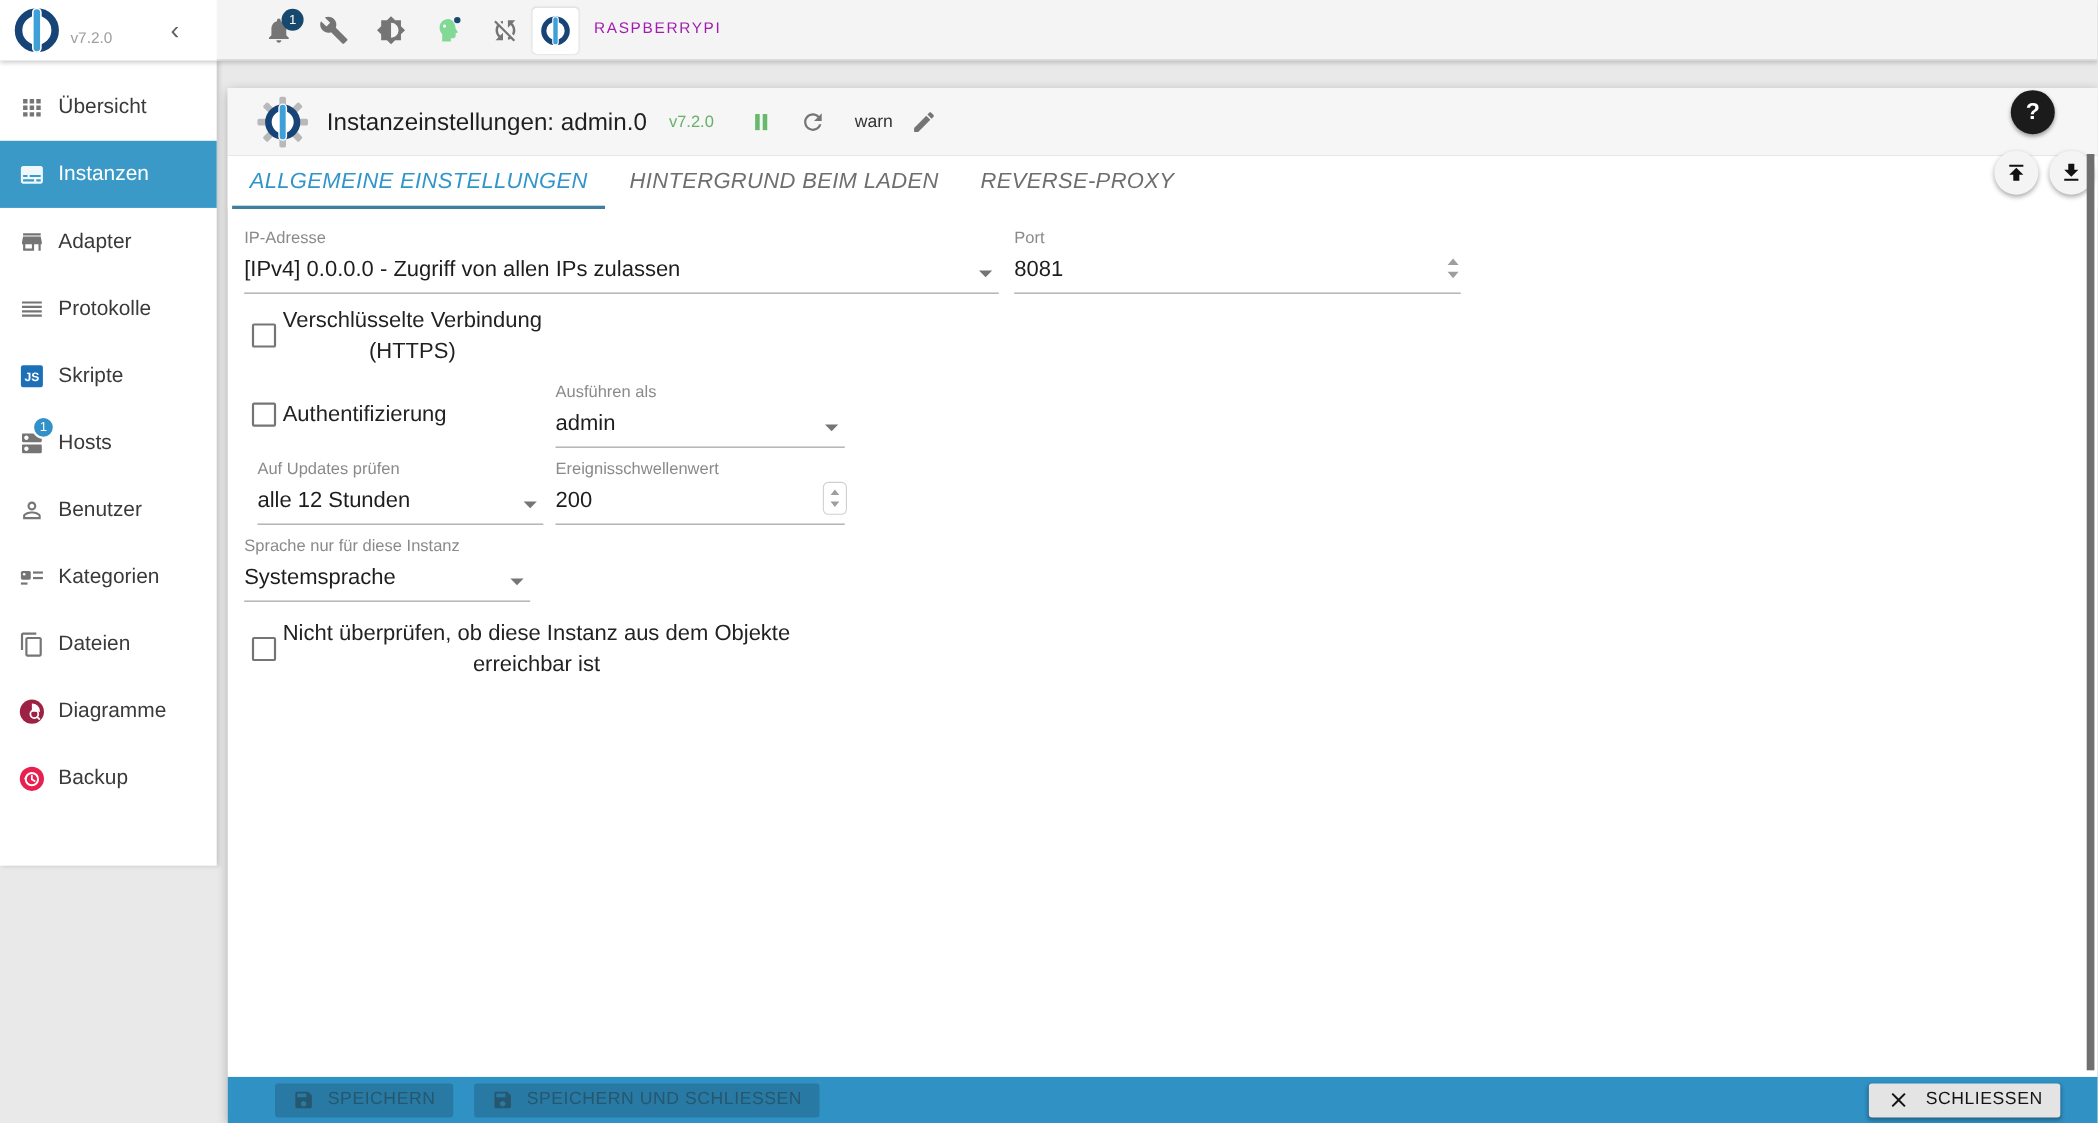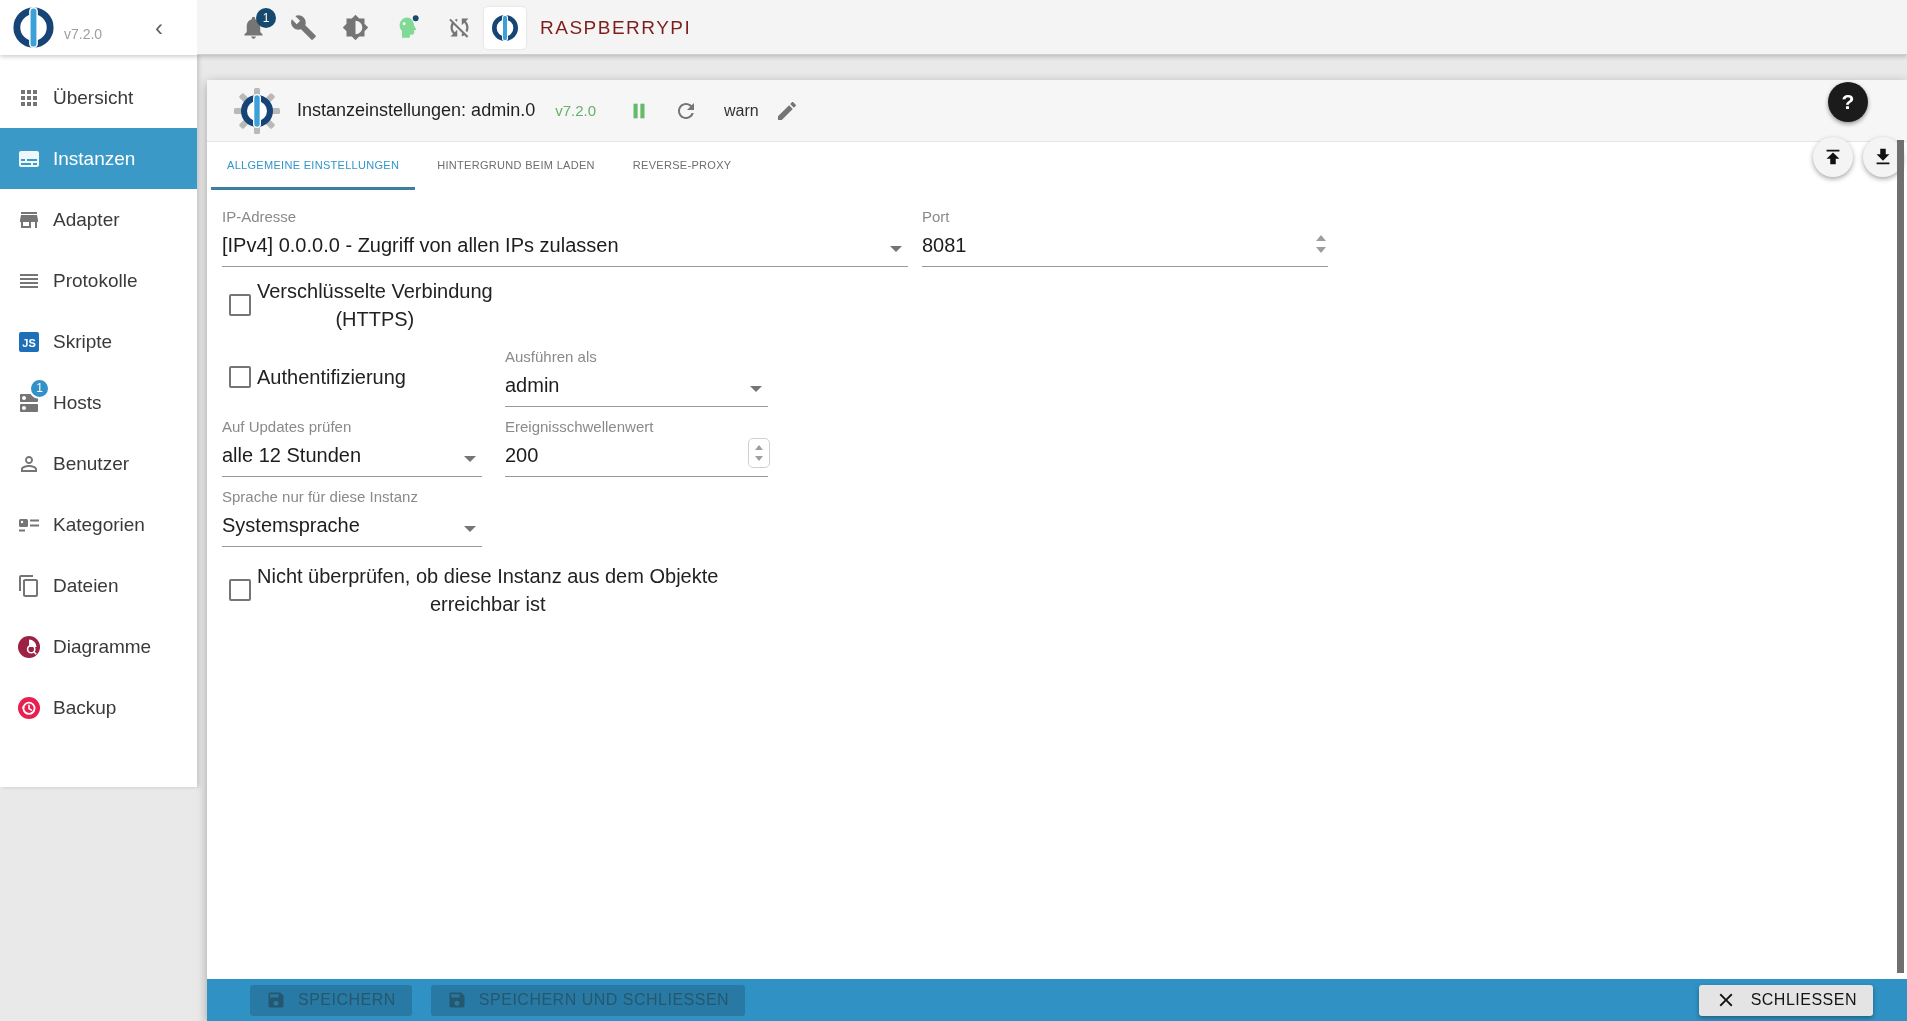--- a/index.html
+++ b/index.html
@@ -7,48 +7,48 @@
   #stage { position:relative; width:1907px; height:1021px; }
 
   
   #topbar { position:absolute; left:0; top:0; width:1907px; height:55px; background:#f4f4f4; border-bottom:1px solid #cfcfcf; box-shadow:0 2px 4px rgba(0,0,0,.18); z-index:30; }
   #topbar .logo-zone { position:absolute; left:0; top:0; width:197px; height:55px; background:#fff; }
   .app-version { position:absolute; left:64px; top:26px; font-size:14px; color:#9e9e9e; }
   .collapse-btn { position:absolute; left:146px; top:16px; width:26px; height:26px; color:#616161; font-size:24px; line-height:24px; text-align:center; cursor:pointer; }
   .tb-icon { position:absolute; top:14px; width:27px; height:27px; fill:#757575; cursor:pointer; }
   .tb-badge { position:absolute; width:20px; height:20px; border-radius:50%; background:#17496e; color:#fff; font-size:12px; line-height:20px; text-align:center; }
   .host-logo-box { position:absolute; left:484px; top:7px; width:42px; height:42px; background:#fff; border-radius:4px; box-shadow:0 0 2px rgba(0,0,0,.15); display:flex; align-items:center; justify-content:center; }
-  .host-name { position:absolute; left:540px; top:17px; font-size:19px; color:#7f1d1d; letter-spacing:1.5px; }
+  .host-name { position:absolute; left:540px; top:17px; font-size:14px; color:#a21caf; letter-spacing:1.5px; }
 
   
   #sidebar { position:absolute; left:0; top:55px; width:197px; height:732px; background:#fff; box-shadow:2px 0 4px rgba(0,0,0,.15); z-index:20; }
   .side-item { position:relative; height:61px; display:flex; align-items:center; cursor:pointer; }
   .side-item svg { position:absolute; left:17px; width:24px; height:24px; fill:#757575; }
   .side-item .lbl { position:absolute; left:53px; font-size:19px; color:#3a3a3a; }
   .side-item.selected { background:#3a99c6; }
   .side-item.selected svg { fill:#eef7fc; }
   .side-item.selected .lbl { color:#fff; }
   .side-badge { position:absolute; left:29px; top:6px; width:21px; height:21px; border-radius:50%; background:#3291c8; border:2px solid #fff; color:#fff; font-size:12px; line-height:17px; text-align:center; z-index:2; }
 
   
   #dialog { position:absolute; left:207px; top:80px; width:1700px; height:941px; background:#fff; box-shadow:0 3px 10px rgba(0,0,0,.3); z-index:10; }
   #dlg-header { position:absolute; left:0; top:0; width:100%; height:62px; background:#f6f6f6; border-bottom:1px solid #e6e6e6; display:flex; align-items:center; }
   #dlg-header .gear-logo { margin-left:26px; width:48px; height:48px; }
-  .dlg-title { margin-left:16px; font-size:18px; color:#1f1f1f; }
+  .dlg-title { margin-left:16px; font-size:22px; color:#1f1f1f; }
   .dlg-version { margin-left:20px; font-size:15px; color:#67b168; }
   .hdr-icon { width:24px; height:24px; fill:#757575; cursor:pointer; }
   .pause-icon { margin-left:32px; width:22px; height:22px; cursor:pointer; }
   .refresh-wrap { margin-left:24px; }
   .loglevel { margin-left:26px; font-size:16px; color:#333; cursor:pointer; }
   .pencil-wrap { margin-left:16px; }
   .help-fab { position:absolute; right:39px; top:2px; width:40px; height:40px; border-radius:50%; background:#1b1b1b; color:#fff; font-size:21px; font-weight:bold; line-height:40px; text-align:center; cursor:pointer; box-shadow:0 2px 4px rgba(0,0,0,.4); }
 
   
   #dlg-tabs { position:absolute; left:0; top:62px; width:100%; height:48px; background:#fff; display:flex; padding-left:4px; }
-  .tab { padding:0 16px; margin-right:6px; height:48px; line-height:46px; font-size:11px; color:#6e6e6e; letter-spacing:.3px; cursor:pointer; white-space:nowrap; }
+  .tab { padding:0 16px; margin-right:6px; height:48px; line-height:46px; font-size:20px; color:#6e6e6e; letter-spacing:.3px; cursor:pointer; white-space:nowrap;font-style:italic; }
   .tab.active { color:#3095c9; border-bottom:3px solid #3d7f9c; }
   .fab { position:absolute; top:57px; width:40px; height:40px; border-radius:50%; background:#f4f4f4; box-shadow:0 2px 5px rgba(0,0,0,.35); display:flex; align-items:center; justify-content:center; cursor:pointer; z-index:5; }
   .fab svg { width:22px; height:22px; fill:#111; }
   #fab-upload { right:54px; }
   #fab-download { right:4px; }
 
   
   .field { position:absolute; }
   .field .flabel { font-size:15px; color:#8a8a8a; height:19px; }
   .field .fvalue { position:relative; font-size:20px; color:#1d1d1d; padding:7px 24px 9px 0; border-bottom:1px solid #999; cursor:pointer; }
@@ -305,21 +305,21 @@
     </div>
 
     <div class="field" style="left:298px;top:268px;width:263px">
       <div class="flabel">Ausführen als</div>
       <div class="fvalue">
         <span>admin</span>
         <span class="sel-arrow"></span>
       </div>
     </div>
 
-    <div class="field" style="left:15px;top:338px;width:260px">
+    <div class="field" style="left:27px;top:338px;width:260px">
       <div class="flabel">Auf Updates prüfen</div>
       <div class="fvalue">
         <span>alle 12 Stunden</span>
         <span class="sel-arrow"></span>
       </div>
     </div>
 
     <div class="field" style="left:298px;top:338px;width:263px">
       <div class="flabel">Ereignisschwellenwert</div>
       <div class="fvalue">

